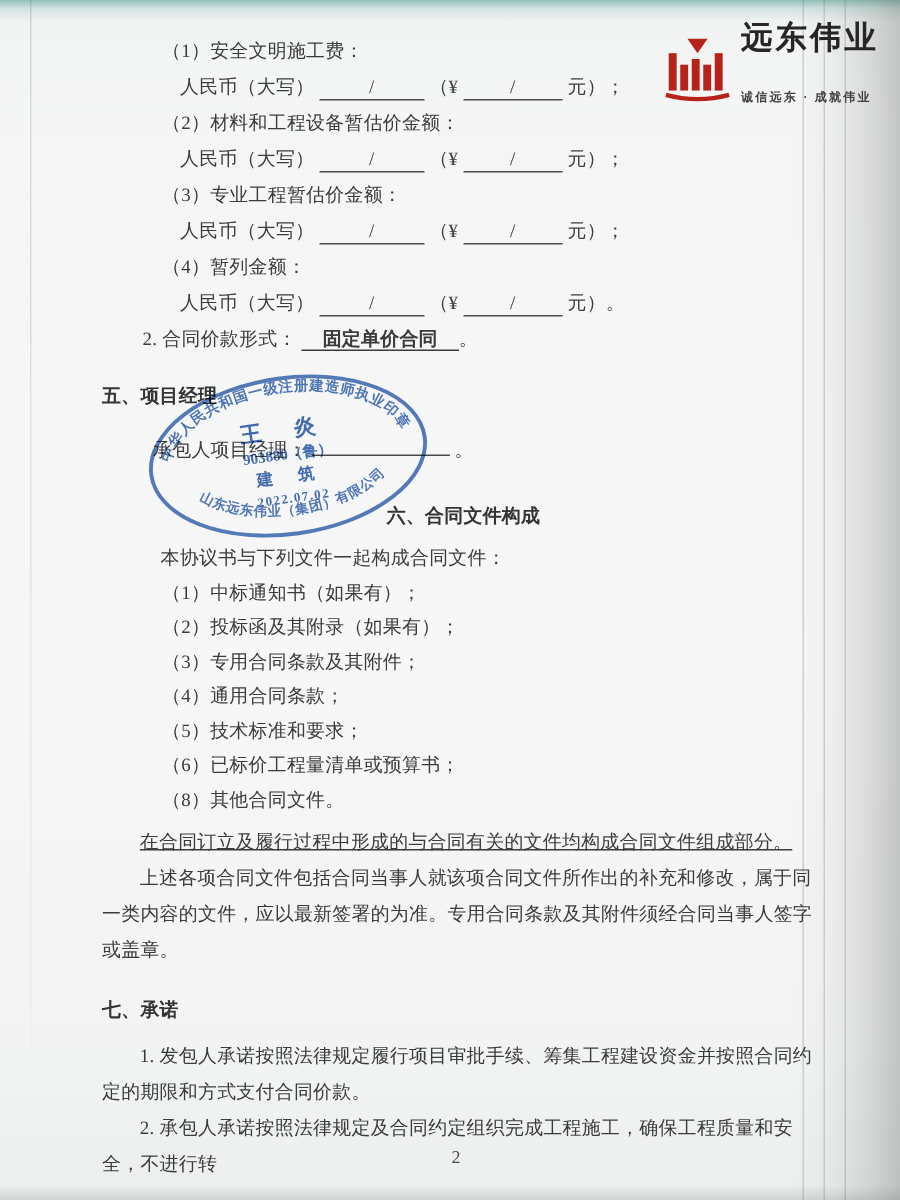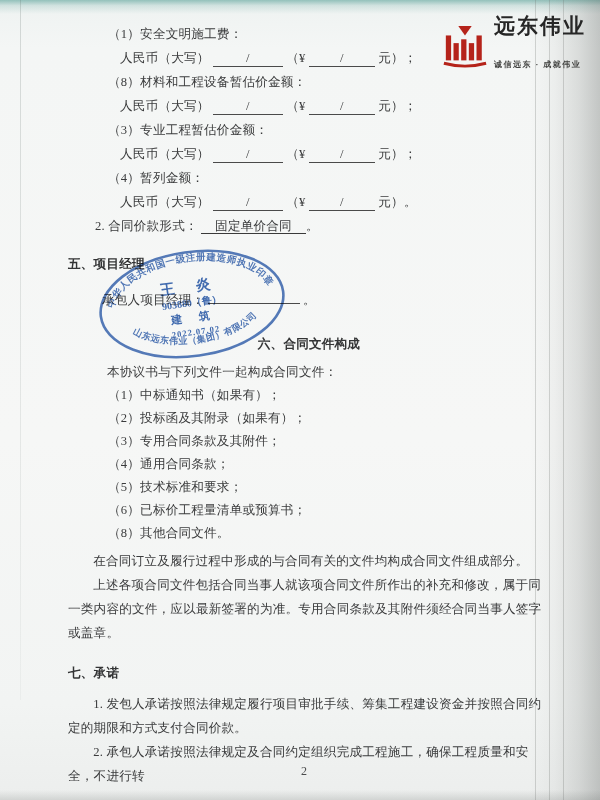--- a/index.html
+++ b/index.html
@@ -43,30 +43,30 @@
     font-size:12.6px;letter-spacing:.2px;line-height:24px;color:#3a3b3c;
   }
   .line{white-space:nowrap;}
   .item-label{margin-left:40px;}
   .rmb{margin-left:52px;}
   .blank{display:inline-block;border-bottom:1px solid #4a4a4a;text-align:center;line-height:15px;vertical-align:baseline;}
   .b1{width:70px;}
   .b2{width:66px;}
   .b-name{width:92px;}
   .form-line{margin-left:27px;}
-  .form-value{font-weight:normal;border-bottom:1px solid #3a3a3a;padding:0 14px;}
+  .form-value{font-weight:bold;border-bottom:1px solid #3a3a3a;padding:0 14px;}
   .heading{font-weight:bold;color:#333435;}
   .h5{margin-top:14px;font-family:Liberation Serif, serif;}
   .contractor-line{margin-left:34px;margin-top:12px;}
   .h6{margin-top:20px;text-align:center;}
   .intro{margin-left:39px;margin-top:4px;}
   .doc-list{margin-top:0;line-height:23px;}
   .doc-list .li{margin-left:40px;}
   .para{text-indent:2em;margin:0;}
-  .p-gap{margin-top:4px;}
+  .p-gap{margin-top:4px;text-decoration:underline;}
   .h7{margin-top:16px;}
   .p-commit{margin-top:7px;}
   .page-num{
     position:absolute;left:68px;top:764px;width:472px;text-align:center;
     font-size:12px;color:#4a4b4c;
   }
   
   .seal{
     position:absolute;left:94px;top:247px;width:196px;height:114px;
     transform:rotate(-8deg);
@@ -107,21 +107,21 @@
 
     <div class="line item-label">（1）安全文明施工费：</div>
     <div class="line rmb">
       <span>人民币（大写）</span>
       <span class="blank b1">/</span>
       <span>（¥</span>
       <span class="blank b2">/</span>
       <span>元）；</span>
     </div>
 
-    <div class="line item-label">（8）材料和工程设备暂估价金额：</div>
+    <div class="line item-label">（2）材料和工程设备暂估价金额：</div>
     <div class="line rmb">
       <span>人民币（大写）</span>
       <span class="blank b1">/</span>
       <span>（¥</span>
       <span class="blank b2">/</span>
       <span>元）；</span>
     </div>
 
     <div class="line item-label">（3）专业工程暂估价金额：</div>
     <div class="line rmb">

